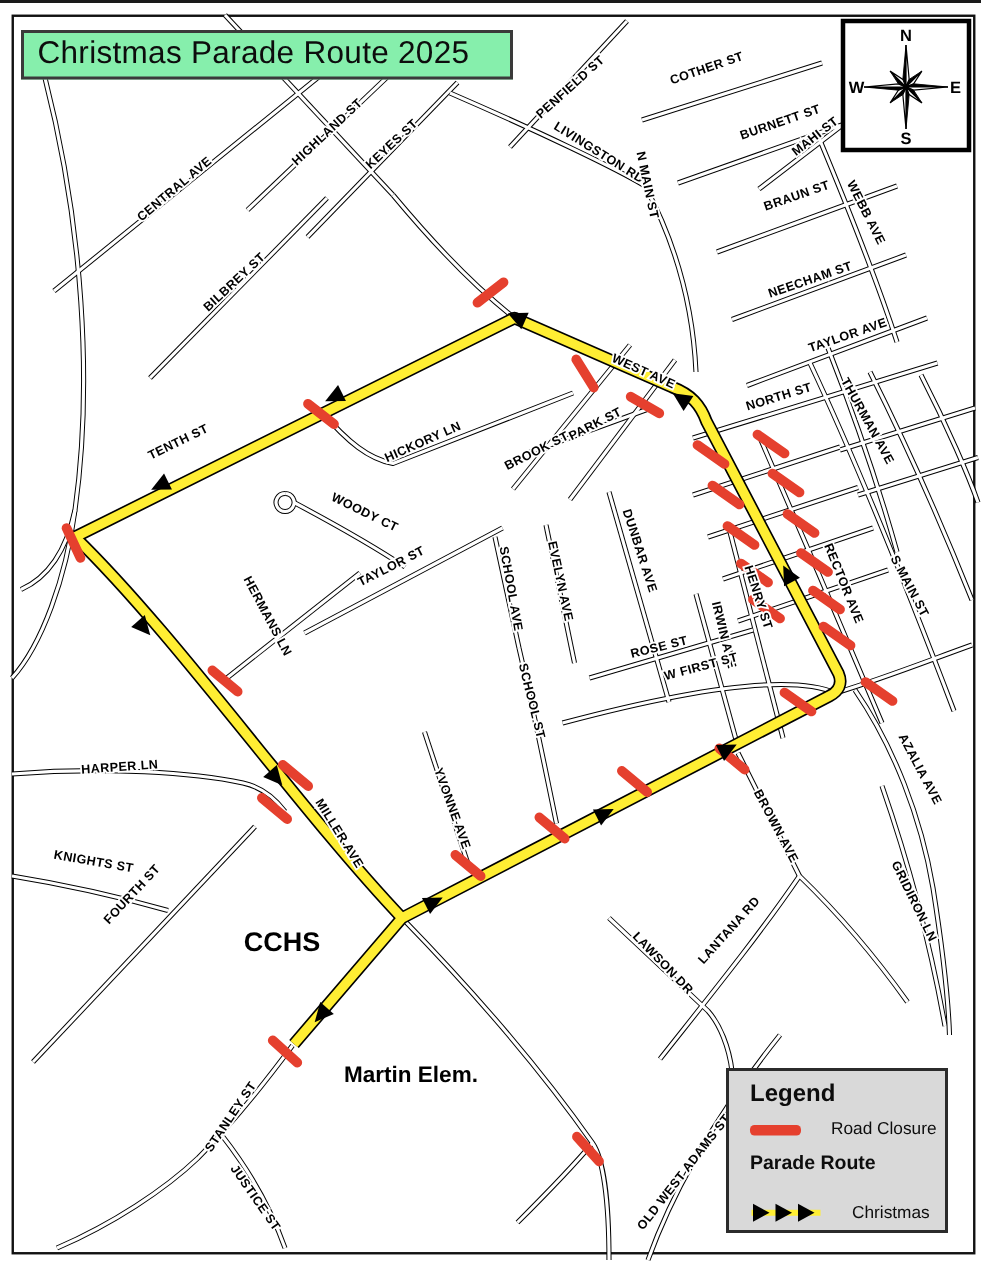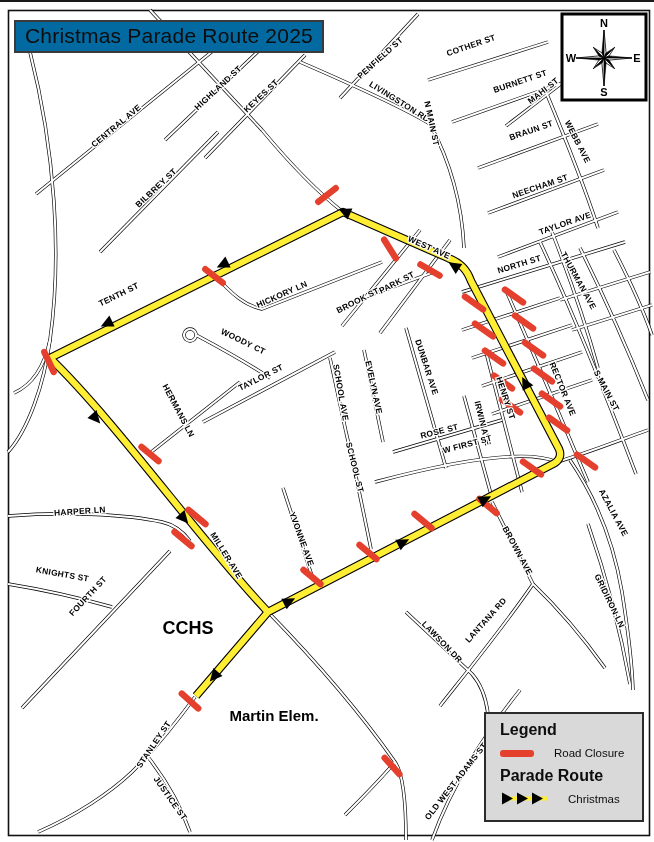--- a/index.html
+++ b/index.html
@@ -1,34 +1,34 @@
 <!DOCTYPE html>
 <html style="--closure-red: #e5402e;"><head>
 <meta charset="utf-8">
 <style>
   html,body{margin:0;padding:0;background:#ffffff;}
   body{width:654px;height:842px;position:relative;font-family:"Liberation Sans",sans-serif;overflow:hidden;}
   .page{position:absolute;inset:0;background:#fff;}
   svg text{font-family:"Liberation Sans",sans-serif;}
   .map-title{
     position:absolute;left:14px;top:20px;
-    background:#0369a1;border:2px solid #3a3a3a;
-    font-size:21px;color:#0d0d0d;padding:2px 9px 3px 9px;
+    background:#86efac;border:2px solid #3a3a3a;
+    font-size:21px;color:#0d0d0d;padding:2px 27px 3px 9px;
     white-space:nowrap;letter-spacing:.2px;
   }
   .legend{
-    position:absolute;left:484px;top:712px;width:160px;height:110px;
+    position:absolute;left:484px;top:712px;width:148px;height:110px;
     background:#d9d9d9;border:2px solid #2b2b2b;box-sizing:border-box;
     padding:7px 0 0 14px;color:#0d0d0d;
   }
   .legend-heading{font-size:16px;font-weight:bold;margin-bottom:8px;}
   .legend-row{display:flex;align-items:center;gap:20px;margin-bottom:8px;}
   .swatch-closure{display:inline-block;width:34px;height:7px;border-radius:3px;background:var(--closure-red,#e5402e);}
   .legend-row span.lbl{font-size:11.5px;}
-  .legend-sub{font-size:16px;font-weight:bold;margin-bottom:7px;}
+  .legend-sub{font-size:13px;font-weight:bold;margin-bottom:20px;}
   .top-strip{position:absolute;left:0;top:0;width:654px;height:2px;background:#1a1a1a;}
 </style>
 </head>
 <body>
 
 <div class="page">
 
   <svg width="654" height="842" viewBox="0 0 654 842" style="position:absolute;left:0;top:0;">
     <g>
         <rect x="8.5" y="10.5" width="641" height="825" fill="none" stroke="#111" stroke-width="1.6"></rect>

